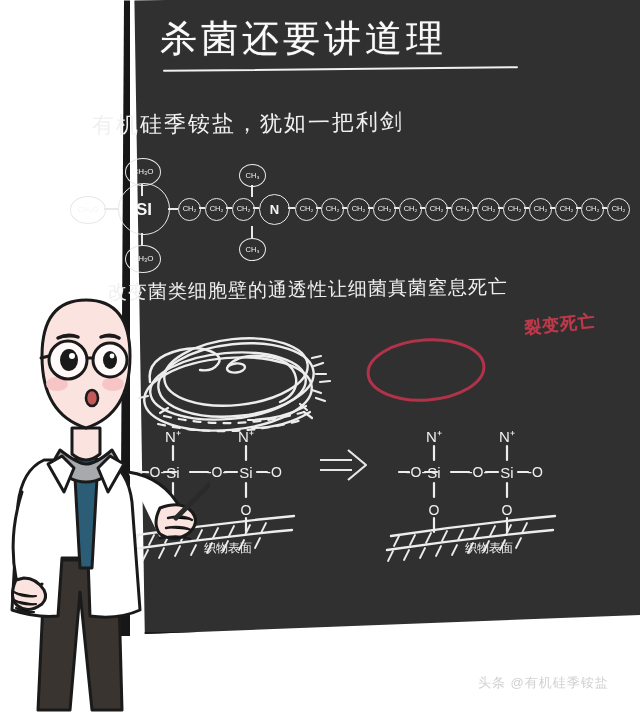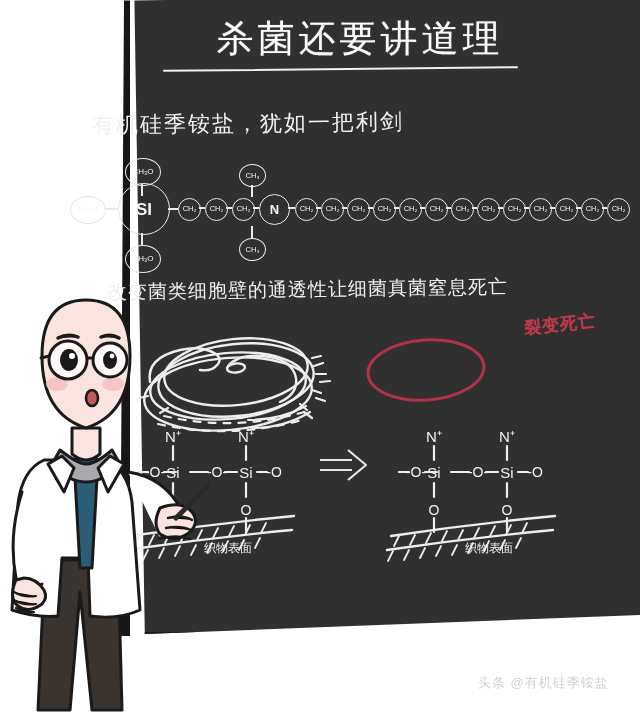--- a/index.html
+++ b/index.html
@@ -16,21 +16,21 @@
   #board-edge{
     position:absolute;left:120px;top:-6px;width:10px;height:642px;
     background:#171717;
     clip-path:polygon(40% 1%, 100% 1%, 100% 100%, 0% 100%);
   }
 
   .chalk{color:#f2f2f2;}
 
   
   #title{
-    position:absolute;left:160px;top:14px;width:400px;text-align:center;
+    position:absolute;left:160px;top:14px;width:400px;text-align:left;
     font-size:37px;letter-spacing:4px;color:#fafafa;font-weight:400;
     text-shadow:0 0 1px rgba(255,255,255,.55);
   }
   #title-underline{
     position:absolute;left:163px;top:68px;width:355px;height:2px;
     background:#f0f0f0;border-radius:2px;transform:rotate(-0.6deg);
   }
 
   
   #subtitle{

